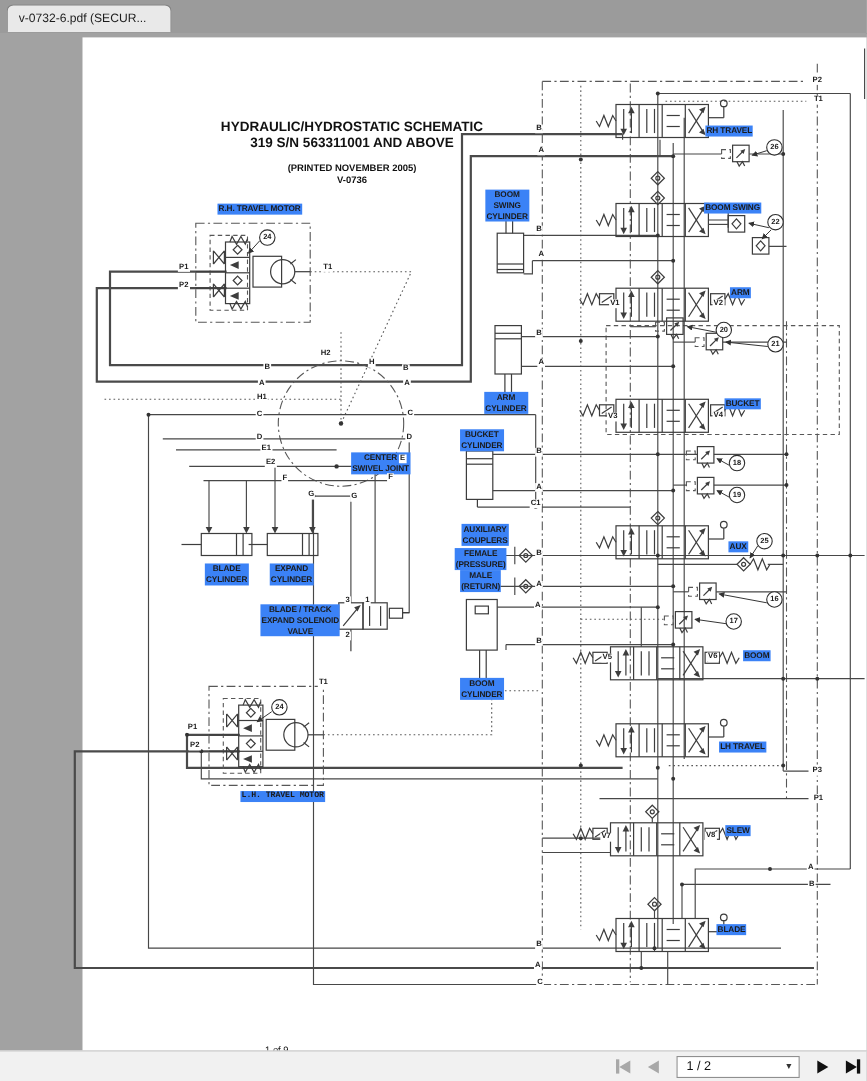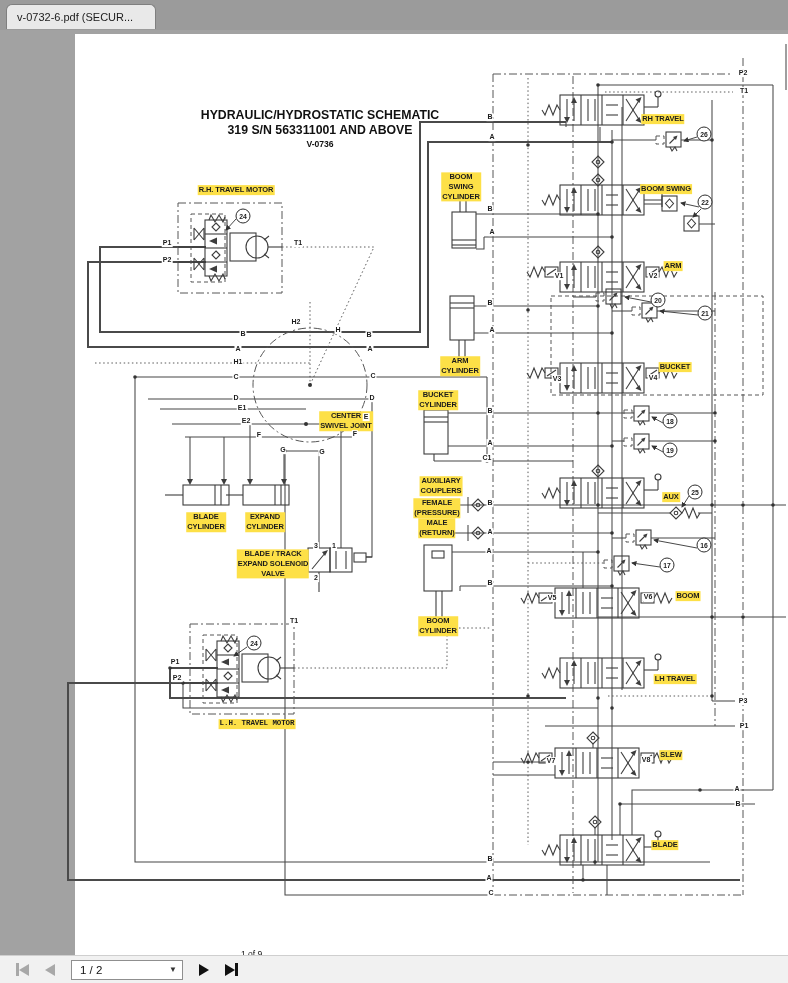--- a/index.html
+++ b/index.html
@@ -19,30 +19,30 @@
   
   .ln{stroke:#474747;stroke-width:1.05;fill:none;}
   .ln2{stroke:#4a4a4a;stroke-width:2;fill:none;}
   .dot{stroke:#5a5a5a;stroke-width:1;stroke-dasharray:1.5 2.6;fill:none;}
   .dd{stroke:#575757;stroke-width:1;stroke-dasharray:8 3 2 3;fill:none;}
   .dsh{stroke:#575757;stroke-width:1;stroke-dasharray:4 3;fill:none;}
   .sym{stroke:#3d3d3d;stroke-width:1.1;fill:none;}
   .fil{fill:#3d3d3d;stroke:none;}
   .ldr{stroke:#333;stroke-width:0.9;fill:none;}
   
-  .clbl{position:absolute;transform:translate(-50%,-50%);text-align:center;font-size:7.5px;font-weight:700;color:#1b1b1b;white-space:pre-line;line-height:1.3;background:#fde047;padding:0 1px;letter-spacing:-0.1px;}
+  .clbl{position:absolute;transform:translate(-50%,-50%);text-align:center;font-size:7.5px;font-weight:700;color:#1b1b1b;white-space:pre-line;line-height:1.3;background:#3b82f6;padding:0 1px;letter-spacing:-0.1px;}
   .plbl{position:absolute;transform:translate(-50%,-50%);font-size:7px;font-weight:700;color:#1b1b1b;background:#fff;padding:0 1px;line-height:1.1;}
   .callout{position:absolute;transform:translate(-50%,-50%);width:13px;height:13px;border:1.2px solid #2e2e2e;border-radius:50%;background:#fff;font-size:6.8px;font-weight:700;color:#1b1b1b;text-align:center;line-height:13px;}
   
   #title-block{position:absolute;left:78px;top:74px;width:334px;text-align:center;color:#111;}
   #title-block .t1{font-size:12.3px;font-weight:700;line-height:1.25;}
   #title-block .t2{font-size:8.6px;font-weight:700;margin-top:8px;line-height:1.3;}
   #page-footer{position:absolute;left:166px;top:915px;font-size:8.5px;color:#111;}
   
-  #toolbar{position:absolute;left:0;bottom:0;width:788px;height:28px;background:#f1f1f1;border-top:1px solid #cfcfcf;display:flex;align-items:center;justify-content:flex-start;box-sizing:border-box;padding-right:6px;}
+  #toolbar{position:absolute;left:0;bottom:0;width:788px;height:28px;background:#f1f1f1;border-top:1px solid #cfcfcf;display:flex;align-items:center;justify-content:flex-end;box-sizing:border-box;padding-right:6px;}
   .navbtn{display:flex;align-items:center;margin-left:16px;cursor:default;}
   .tri-l{width:0;height:0;border-right:10px solid #111;border-top:6px solid transparent;border-bottom:6px solid transparent;}
   .tri-r{width:0;height:0;border-left:10px solid #111;border-top:6px solid transparent;border-bottom:6px solid transparent;}
   .bar{width:3px;height:13px;background:#111;}
   .navbtn.disabled .tri-l,.navbtn.disabled .tri-r{border-right-color:#a8a8a8;border-left-color:#a8a8a8;}
   .navbtn.disabled .tri-l{border-right-color:#a8a8a8;}
   .navbtn.disabled .bar{background:#a8a8a8;}
   #pager{display:flex;align-items:center;margin-left:16px;width:112px;height:20px;background:#fff;border:1px solid #8f8f8f;font-size:11.5px;color:#111;padding-left:8px;box-sizing:border-box;}
   #pager .caret{margin-left:auto;margin-right:5px;font-size:8px;color:#333;}
 </style>
@@ -398,20 +398,21 @@
           <path d="M663,452 L652,446" marker-end="url(#ah)"></path>
           <path d="M689,496 L682,507" marker-end="url(#ah)"></path>
           <path d="M697,548 L654,540" marker-end="url(#ah)"></path>
           <path d="M660,567 L632,563" marker-end="url(#ah)"></path>
         </g>
       </svg>
 
       <div id="title-block">
         <div class="t1">HYDRAULIC/HYDROSTATIC SCHEMATIC</div>
         <div class="t1">319 S/N 563311001 AND ABOVE</div>
+        <div class="t2">(PRINTED NOVEMBER 2005)</div>
         <div class="t2" style="margin-top:0;">V-0736</div>
       </div>
 
       <div id="page-footer">1 of 9</div>
       <div id="label-layer">
           <div class="clbl" style="left: 236px; top: 190px;">R.H. TRAVEL MOTOR</div>
           <div class="clbl" style="left: 346px; top: 373px; margin-top: 48px;">CENTER
 SWIVEL JOINT</div>
           <div class="clbl" style="left: 206px; top: 522px;">BLADE
 CYLINDER</div>

